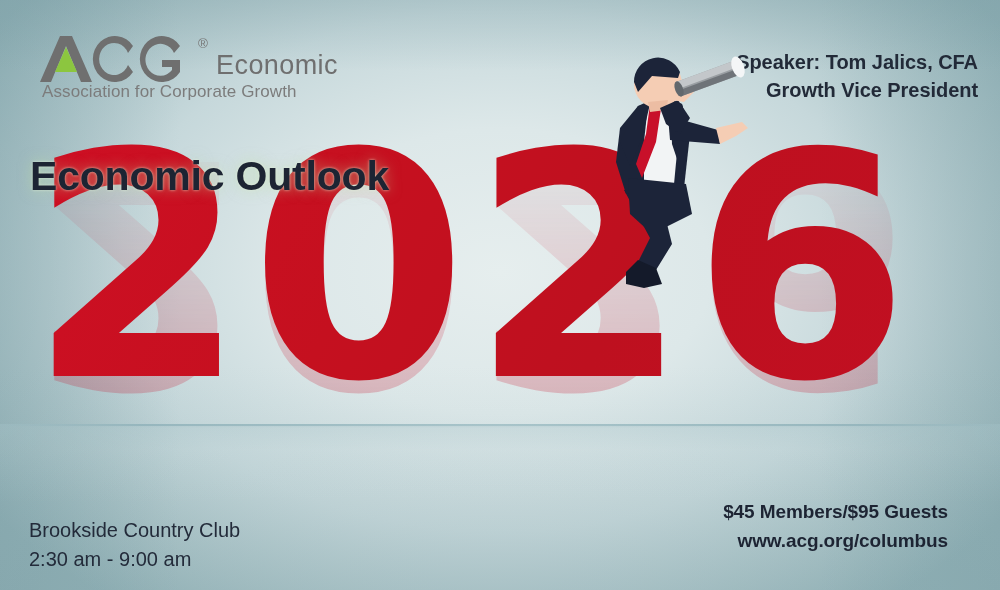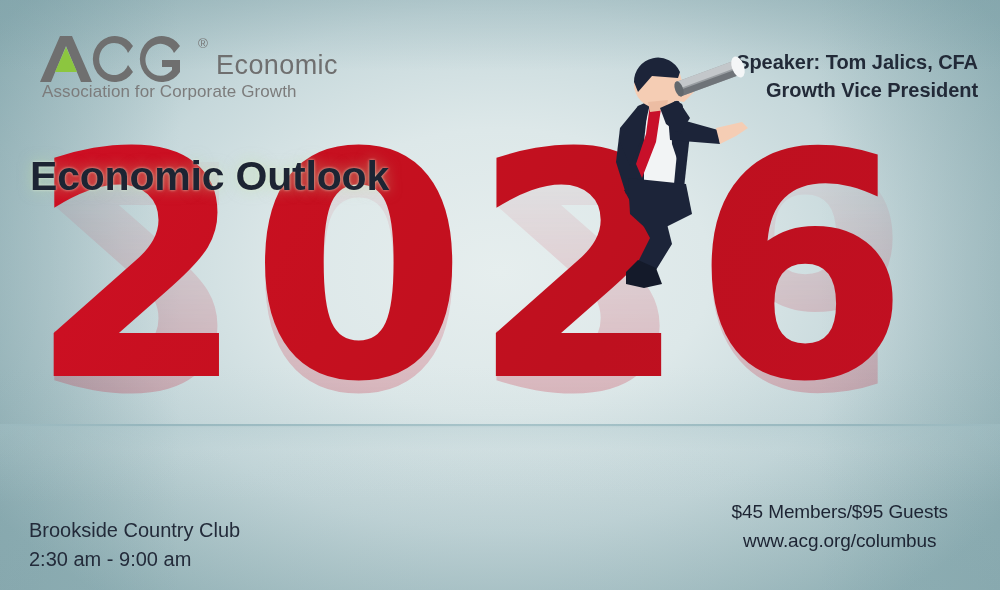--- a/index.html
+++ b/index.html
@@ -111,23 +111,23 @@
   #venue-block {
     position:absolute; left:29px; bottom:17px;
     font-size:20px; font-weight:400; color:#232b3a;
     line-height:1.42;
   }
   #venue-block div { white-space:nowrap; }
 
   
   #price-block {
     position:absolute; right:52px; bottom:35px;
-    text-align:center;
+    text-align:right;
     font-family:"Liberation Sans", sans-serif;
-    font-size:19px; font-weight:400; color:#1d2433;
+    font-size:19px; font-weight:700; color:#1d2433;
     line-height:1.5;
     letter-spacing:-.1px;
   }
   #price-block div { white-space:nowrap; }
 
   
   #businessman { position:absolute; left:586px; top:38px; width:190px; height:255px; }
 </style>
 </head>
 <body>

